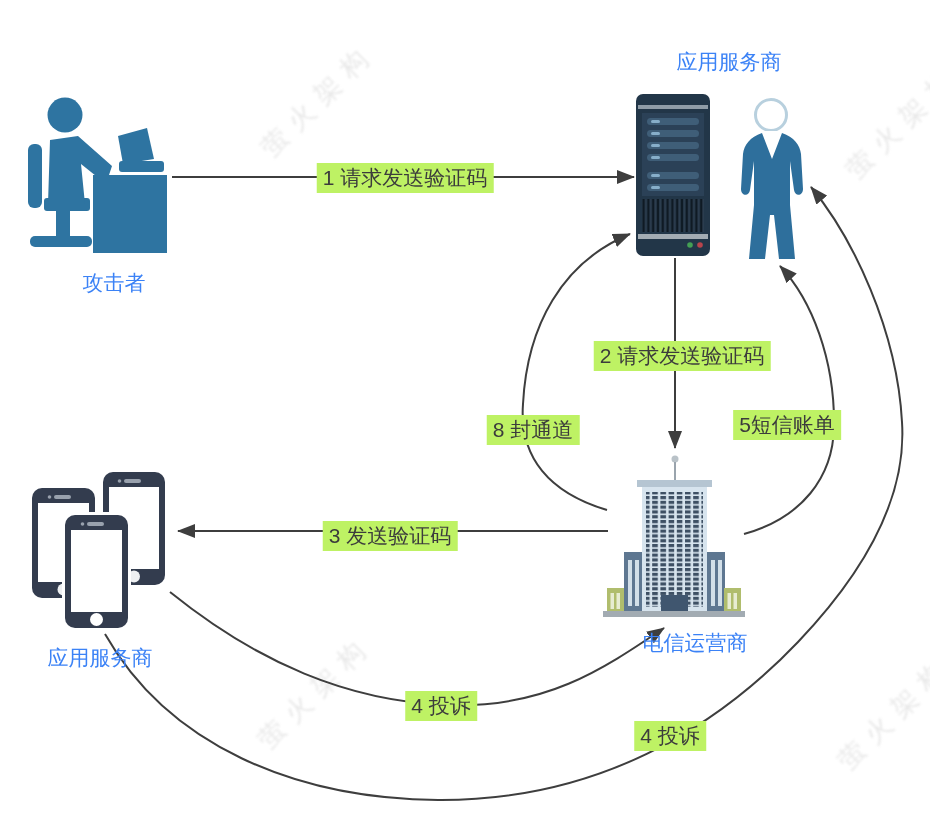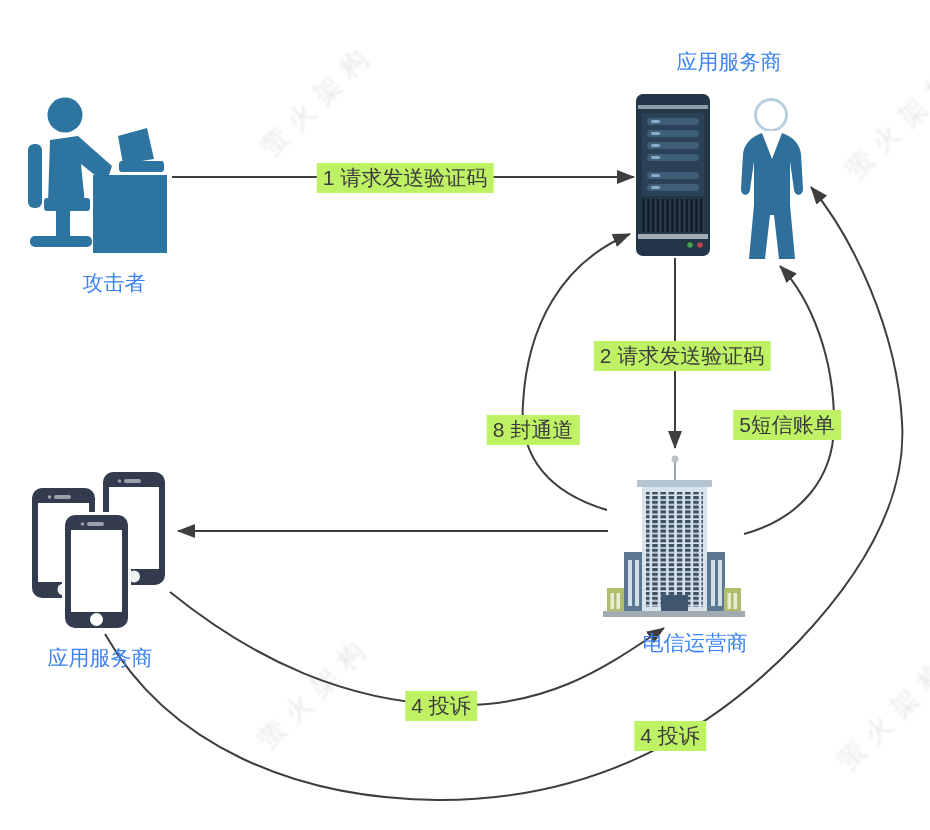--- a/index.html
+++ b/index.html
@@ -152,17 +152,18 @@
       <rect x="6" y="15" width="51" height="82" fill="#ffffff"></rect>
       <rect x="22" y="7" width="17" height="4" rx="2" fill="#99a1ad"></rect>
       <circle cx="17.5" cy="9" r="1.8" fill="#99a1ad"></circle>
       <circle cx="31.5" cy="104.5" r="6.5" fill="#ffffff"></circle>
     </g>
   </svg>
   <div class="node-label" style="left:100px;top:658px;">应用服务商</div>
 
   <div class="edge-label" style="left:405px;top:178px;">1 请求发送验证码</div>
   <div class="edge-label" style="left:682px;top:356px;">2 请求发送验证码</div>
+  <div class="edge-label" style="left:390px;top:536px;">3 发送验证码</div>
   <div class="edge-label" style="left:441px;top:706px;">4 投诉</div>
   <div class="edge-label" style="left:670px;top:736px;">4 投诉</div>
   <div class="edge-label" style="left:533px;top:430px;">8 封通道</div>
   <div class="edge-label" style="left:787px;top:425px;">5短信账单</div>
 </div>
 
 </body></html>

